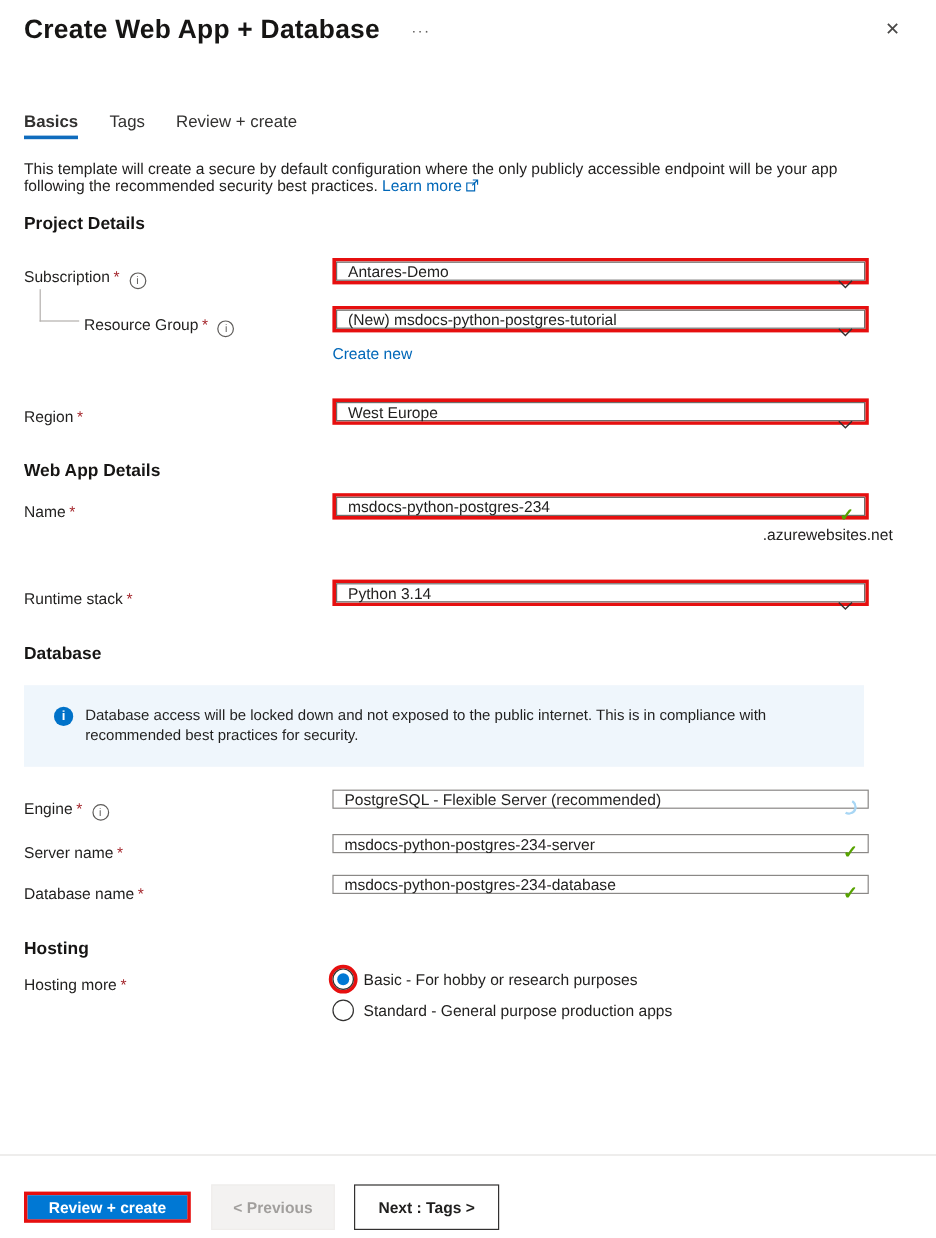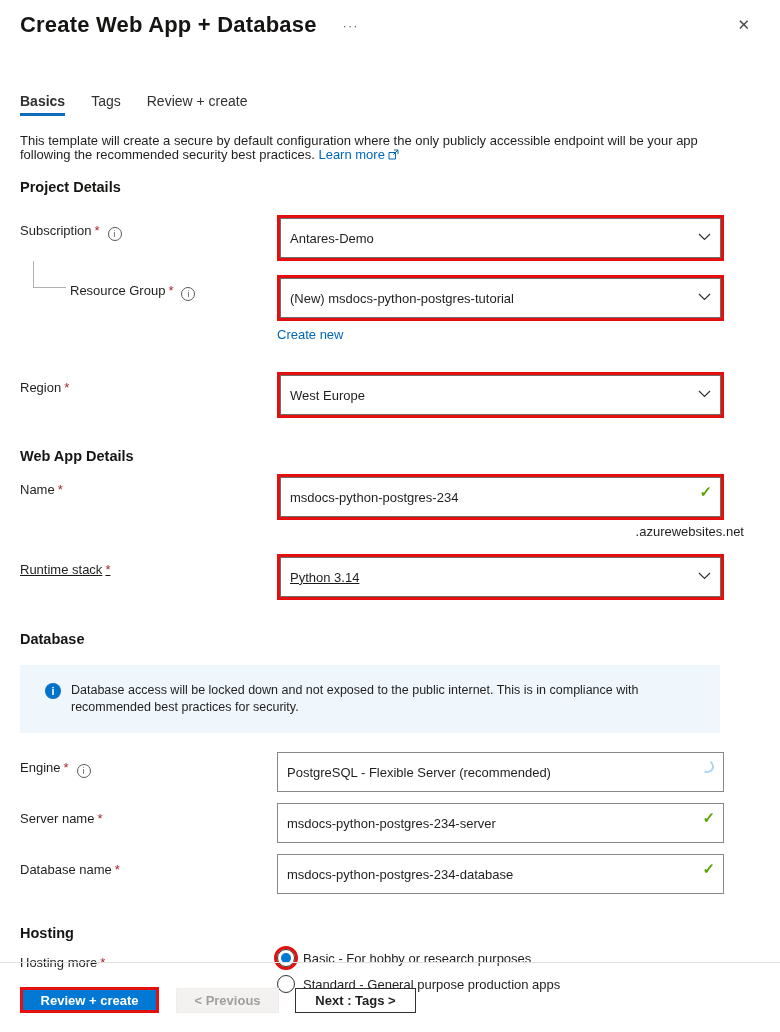--- a/index.html
+++ b/index.html
@@ -37,21 +37,21 @@
 
   
   .row { display: flex; align-items: flex-start; position: relative; }
   .lbl-col { width: 257px; flex: 0 0 257px; padding-top: 8px; font-size: 13px; color: #201f1e; }
   .ctl-col { width: 447px; flex: 0 0 447px; }
   .req { color: #a4262c; margin-left: 3px; }
   .info-ic { display: inline-block; width: 14px; height: 14px; border: 1px solid #5d5b59; border-radius: 50%;
              font-size: 9px; line-height: 12px; text-align: center; color: #5d5b59; margin-left: 8px;
              vertical-align: -2px; cursor: pointer; font-style: normal; }
 
-  .field { position: relative; height: 40px; background: #fff; border: 1px solid #6f6d6b;
+  .field { position: relative; height: 16px; background: #fff; border: 1px solid #6f6d6b;
            display: flex; align-items: center; padding: 0 28px 0 9px; font-size: 13px; color: #201f1e; width: 100%; cursor: pointer; }
   .field input { border: 0; outline: none; width: 100%; font: inherit; color: inherit; background: transparent; }
   .chev { position: absolute; right: 9px; top: 10px; }
   .check { position: absolute; right: 8px; top: 5px; color: #57a300; font-size: 15px; font-weight: 700; }
   .spinner { position: absolute; right: 9px; top: 7px; width: 13px; height: 13px; border-radius: 50%;
              border: 2px solid #a8d6f4; border-top-color: transparent; border-left-color: transparent; transform: rotate(-15deg); }
 
   .red-wrap { border: 3px solid #e60f0f; }
   .ann {  }
 
@@ -72,33 +72,33 @@
   .radio-row { display: flex; align-items: center; margin-bottom: 8px; }
   .radio-outer { width: 18px; height: 18px; border: 1px solid #323130; border-radius: 50%; background: #fff;
                  display: flex; align-items: center; justify-content: center; flex: 0 0 18px; cursor: pointer; }
   .radio-outer .dot { width: 10px; height: 10px; border-radius: 50%; background: #0078d4; }
   .radio-ann { border: 3px solid #e60f0f; border-radius: 50%; display: inline-flex; margin: -3px; }
   .radio-lbl { margin-left: 8px; font-size: 13px; color: #201f1e; }
 
   
   .footer { position: absolute; left: 0; right: 0; top: 962px; border-top: 1px solid #e3e1df;
             padding: 24px 0 0 20px; display: flex; align-items: center; }
-  .btn { font-size: 13px; font-weight: 700; height: 25px; display: inline-flex; align-items: center; justify-content: center; cursor: pointer; }
+  .btn { font-size: 13px; font-weight: 700; height: 38px; display: inline-flex; align-items: center; justify-content: center; cursor: pointer; }
   .btn-primary { background: #0078d4; color: #fff; border: none; min-width: 133px; height: 20px; padding: 0 14px; }
   .btn-red-wrap { border: 3px solid #e60f0f; display: inline-flex; }
   .btn-disabled { background: #f3f2f1; color: #a19f9d; border: 1px solid #efedeb; min-width: 103px; margin-left: 17px; cursor: default; }
   .btn-secondary { background: #fff; color: #201f1e; border: 1px solid #323130; min-width: 121px; margin-left: 16px; }
 
   
   .mt-sub   { margin-top: 20px; }
   .mt-rg    { margin-top: 14px; }
   .mt-region{ margin-top: 30px; }
   .mt-webapp{ margin-top: 30px; }
   .mt-name  { margin-top: 10px; }
-  .mt-rt    { margin-top: 15px; text-decoration: underline; }
+  .mt-rt    { margin-top: 30px; }
   .mt-db    { margin-top: 31px; }
   .mt-eng   { margin-top: 19px; }
   .mt-srv   { margin-top: 11px; }
   .mt-dbn   { margin-top: 11px; }
   .mt-host  { margin-top: 31px; }
   .mt-hp    { margin-top: 6px; }
 </style>
 </head>
 <body>
 

